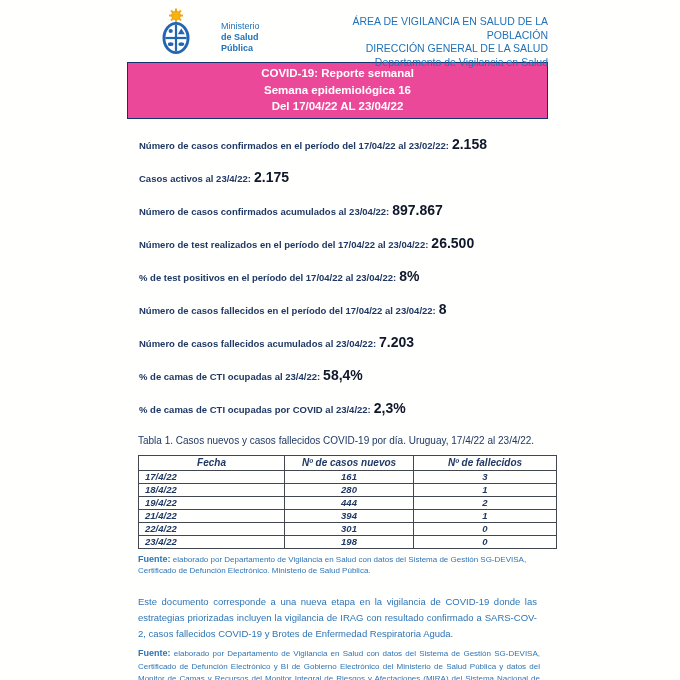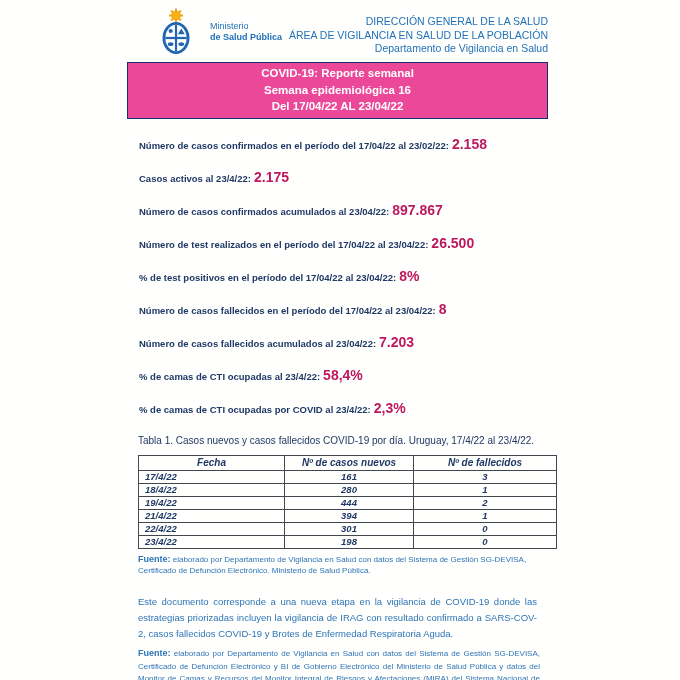--- a/index.html
+++ b/index.html
@@ -4,37 +4,37 @@
 <style>
   html,body { margin:0; padding:0; background:#ffffff; }
   .page {
     position:relative; width:680px; height:680px; background:#fffffe;
     font-family:"Liberation Sans", sans-serif; overflow:hidden;
   }
   .doc { position:absolute; left:127px; top:0; width:421px; }
 
   
   .doc-header { display:flex; justify-content:space-between; align-items:flex-start; padding-top:8px; height:52px; }
-  .brand { display:flex; gap:11px; padding-left:26px; }
+  .brand { display:flex; gap:22px; padding-left:26px; }
   .brand-text { margin-top:13px; font-size:9px; line-height:11px; color:#2272B9; }
   .brand-text .bold { font-weight:bold; }
   .org { text-align:right; font-size:10.5px; line-height:13.5px; color:#2272B9; margin-top:7px; }
 
   
   .banner {
     margin-top:2px; background:#ec4899; border:1px solid #13326e;
     color:#ffffff; text-align:center; font-weight:bold; font-size:11.5px;
     line-height:16.5px; padding:2px 0 3px 0;
   }
 
   
   .stats { padding-left:12px; margin-top:16px; }
   .stat { height:14px; margin-bottom:19px; white-space:nowrap; }
   .stat-label { font-size:9.5px; font-weight:bold; color:#1F3864; vertical-align:baseline; }
-  .stat-value { font-size:14px; font-weight:bold; color:#be185d; vertical-align:baseline; margin-left:3px; }
+  .stat-value { font-size:14px; font-weight:bold; color:#0f172a; vertical-align:baseline; margin-left:3px; }
 
   
   .table-title { padding-left:11px; margin-top:22px; font-size:10px; color:#1F3864; }
   table.data {
     margin:9px 0 0 11px; width:418px; border-collapse:collapse;
     table-layout:fixed; color:#1F3864;
   }
   table.data th, table.data td { border:1px solid #42474f; padding:0;font-style:italic; }
   table.data th { font-size:10px; font-weight:bold; height:14px; text-align:center; }
   table.data td { font-size:9.5px; font-weight:bold; height:12px; text-align:center; line-height:11px; }
@@ -77,22 +77,22 @@
             <ellipse cx="17.7" cy="36.2" rx="2.8" ry="1.9" fill="#2265B0"></ellipse>
             <ellipse cx="28.3" cy="36.2" rx="2.8" ry="1.9" fill="#2265B0"></ellipse>
           </svg>
         </span>
         <div class="brand-text">
           <div>Ministerio</div>
           <div class="bold">de Salud Pública</div>
         </div>
       </div>
       <div class="org">
+        <div>ÁREA DE VIGILANCIA EN SALUD DE LA POBLACIÓN</div>
         <div>DIRECCIÓN GENERAL DE LA SALUD</div>
-        <div>ÁREA DE VIGILANCIA EN SALUD DE LA POBLACIÓN</div>
         <div>Departamento de Vigilancia en Salud</div>
       </div>
     </div>
 
     <div class="banner">
       <div>COVID-19: Reporte semanal</div>
       <div>Semana epidemiológica 16</div>
       <div>Del 17/04/22 AL 23/04/22</div>
     </div>
 

